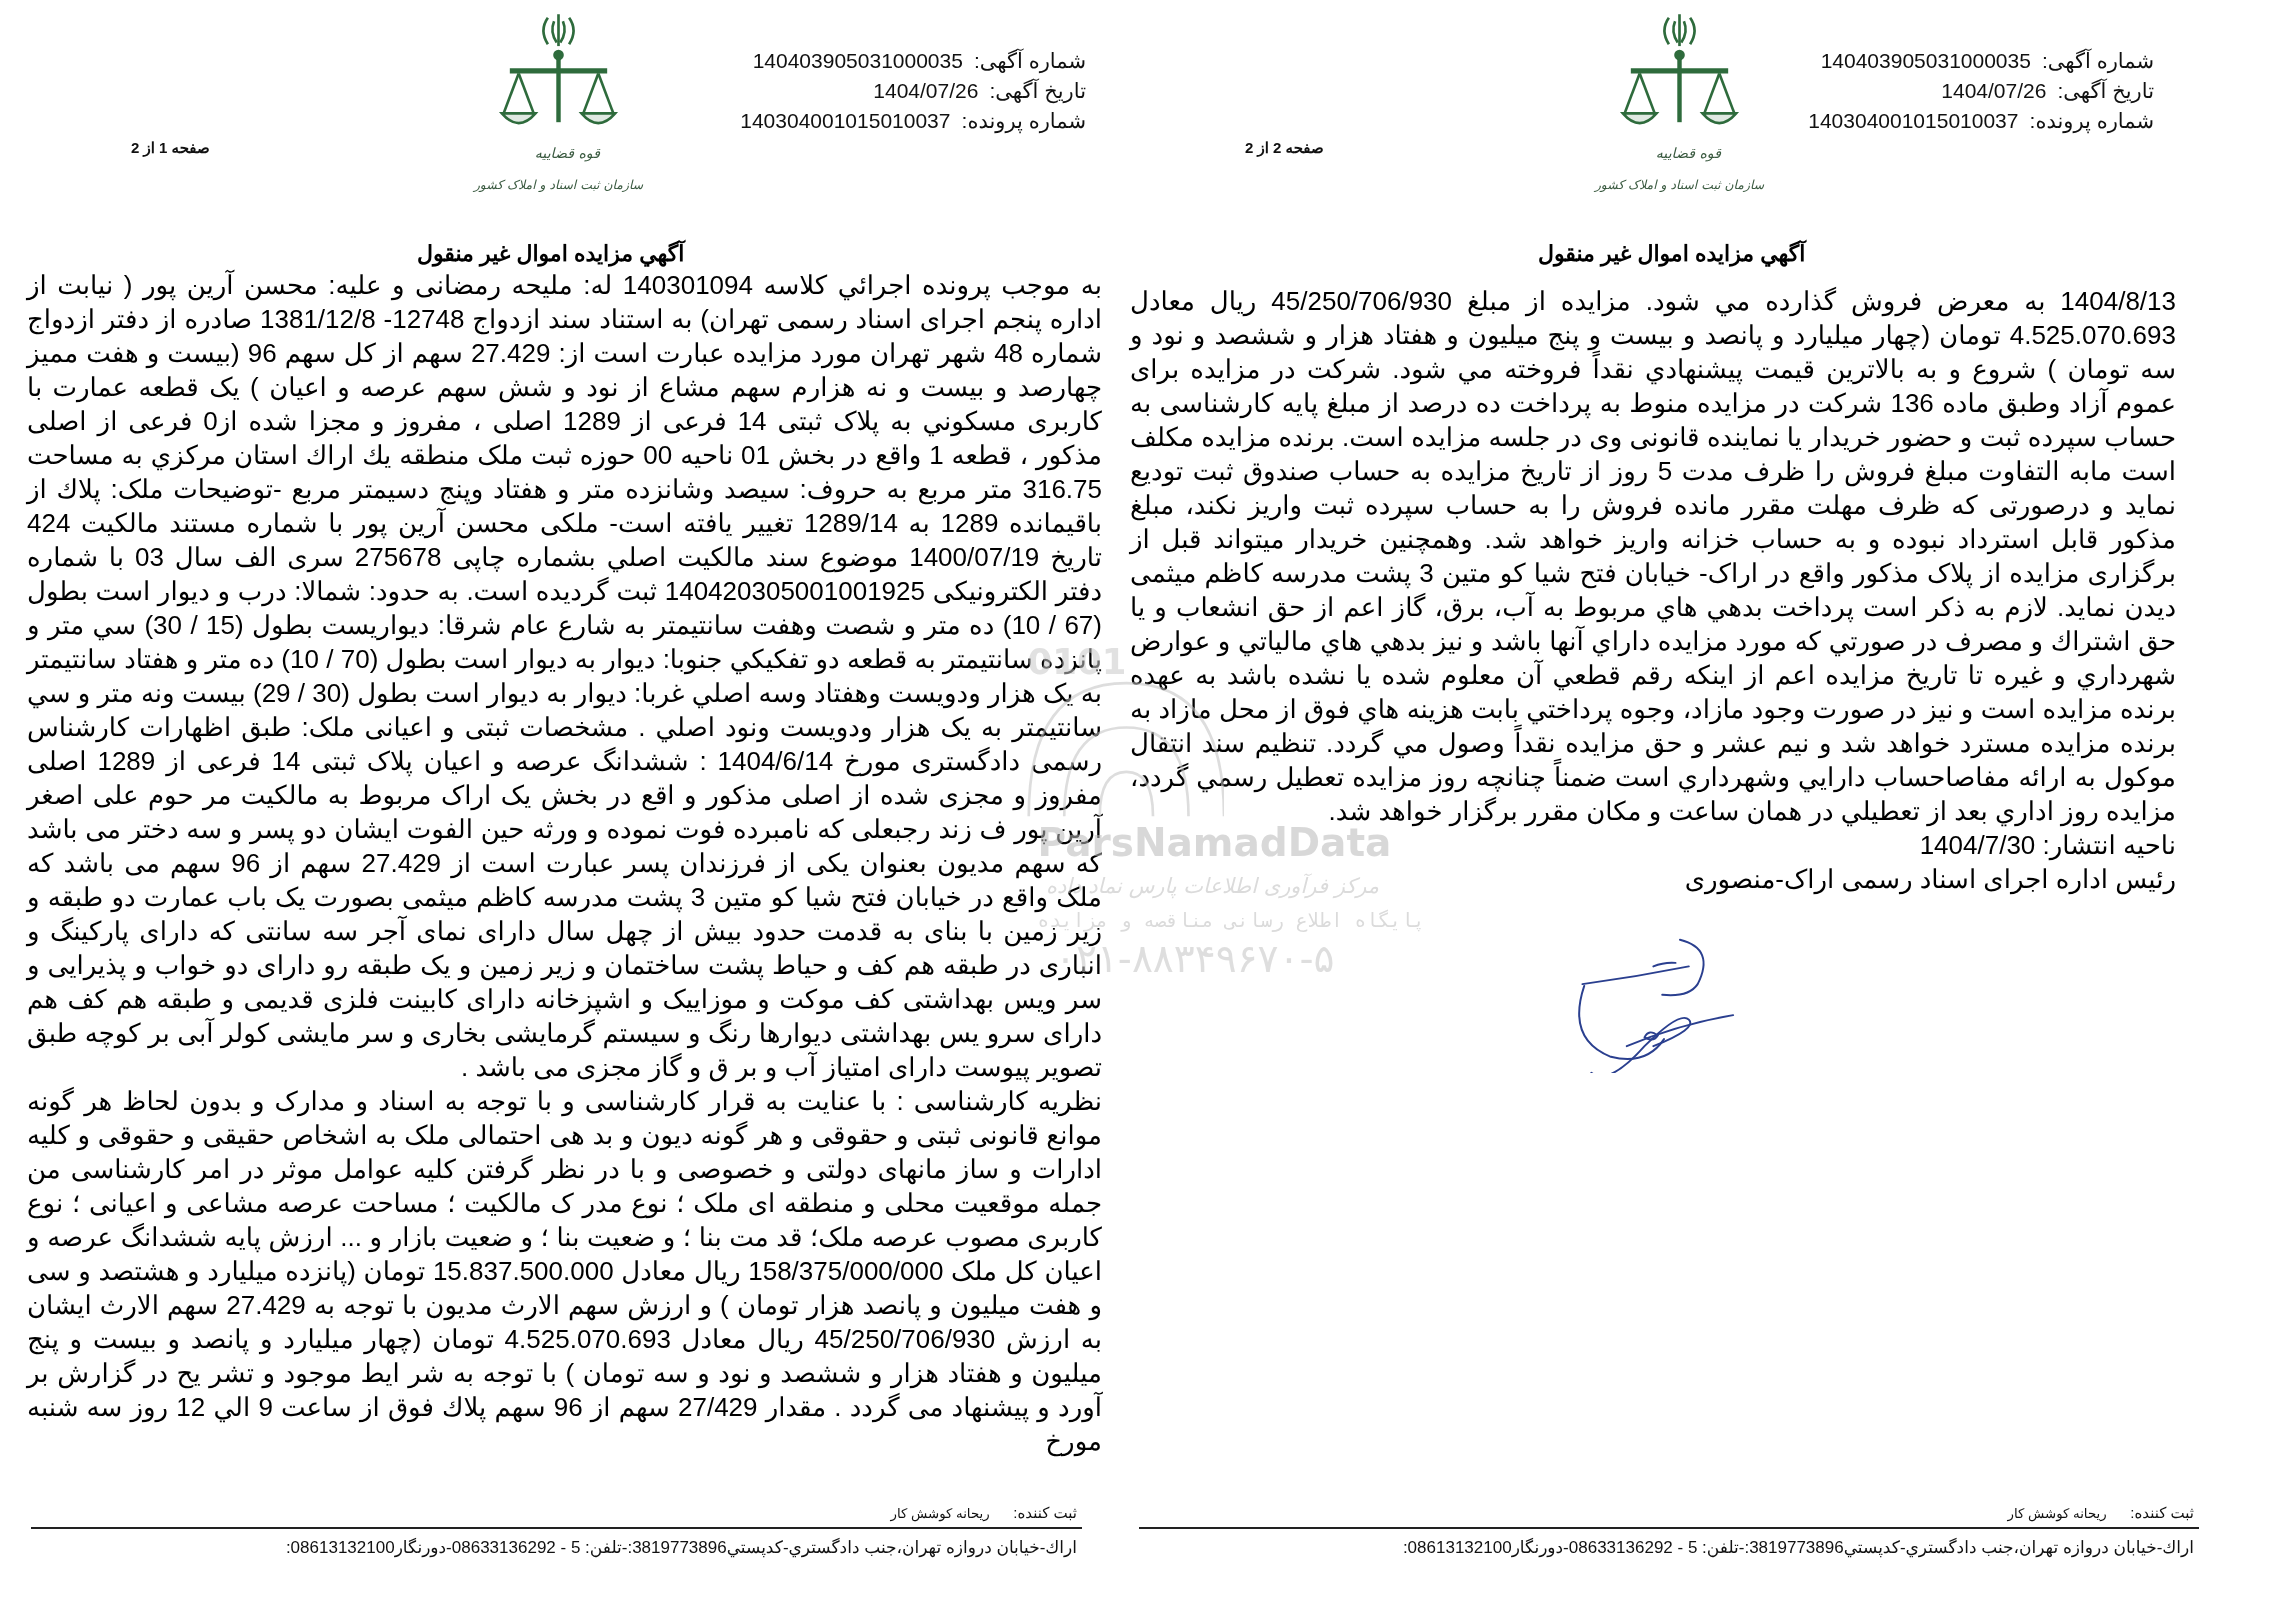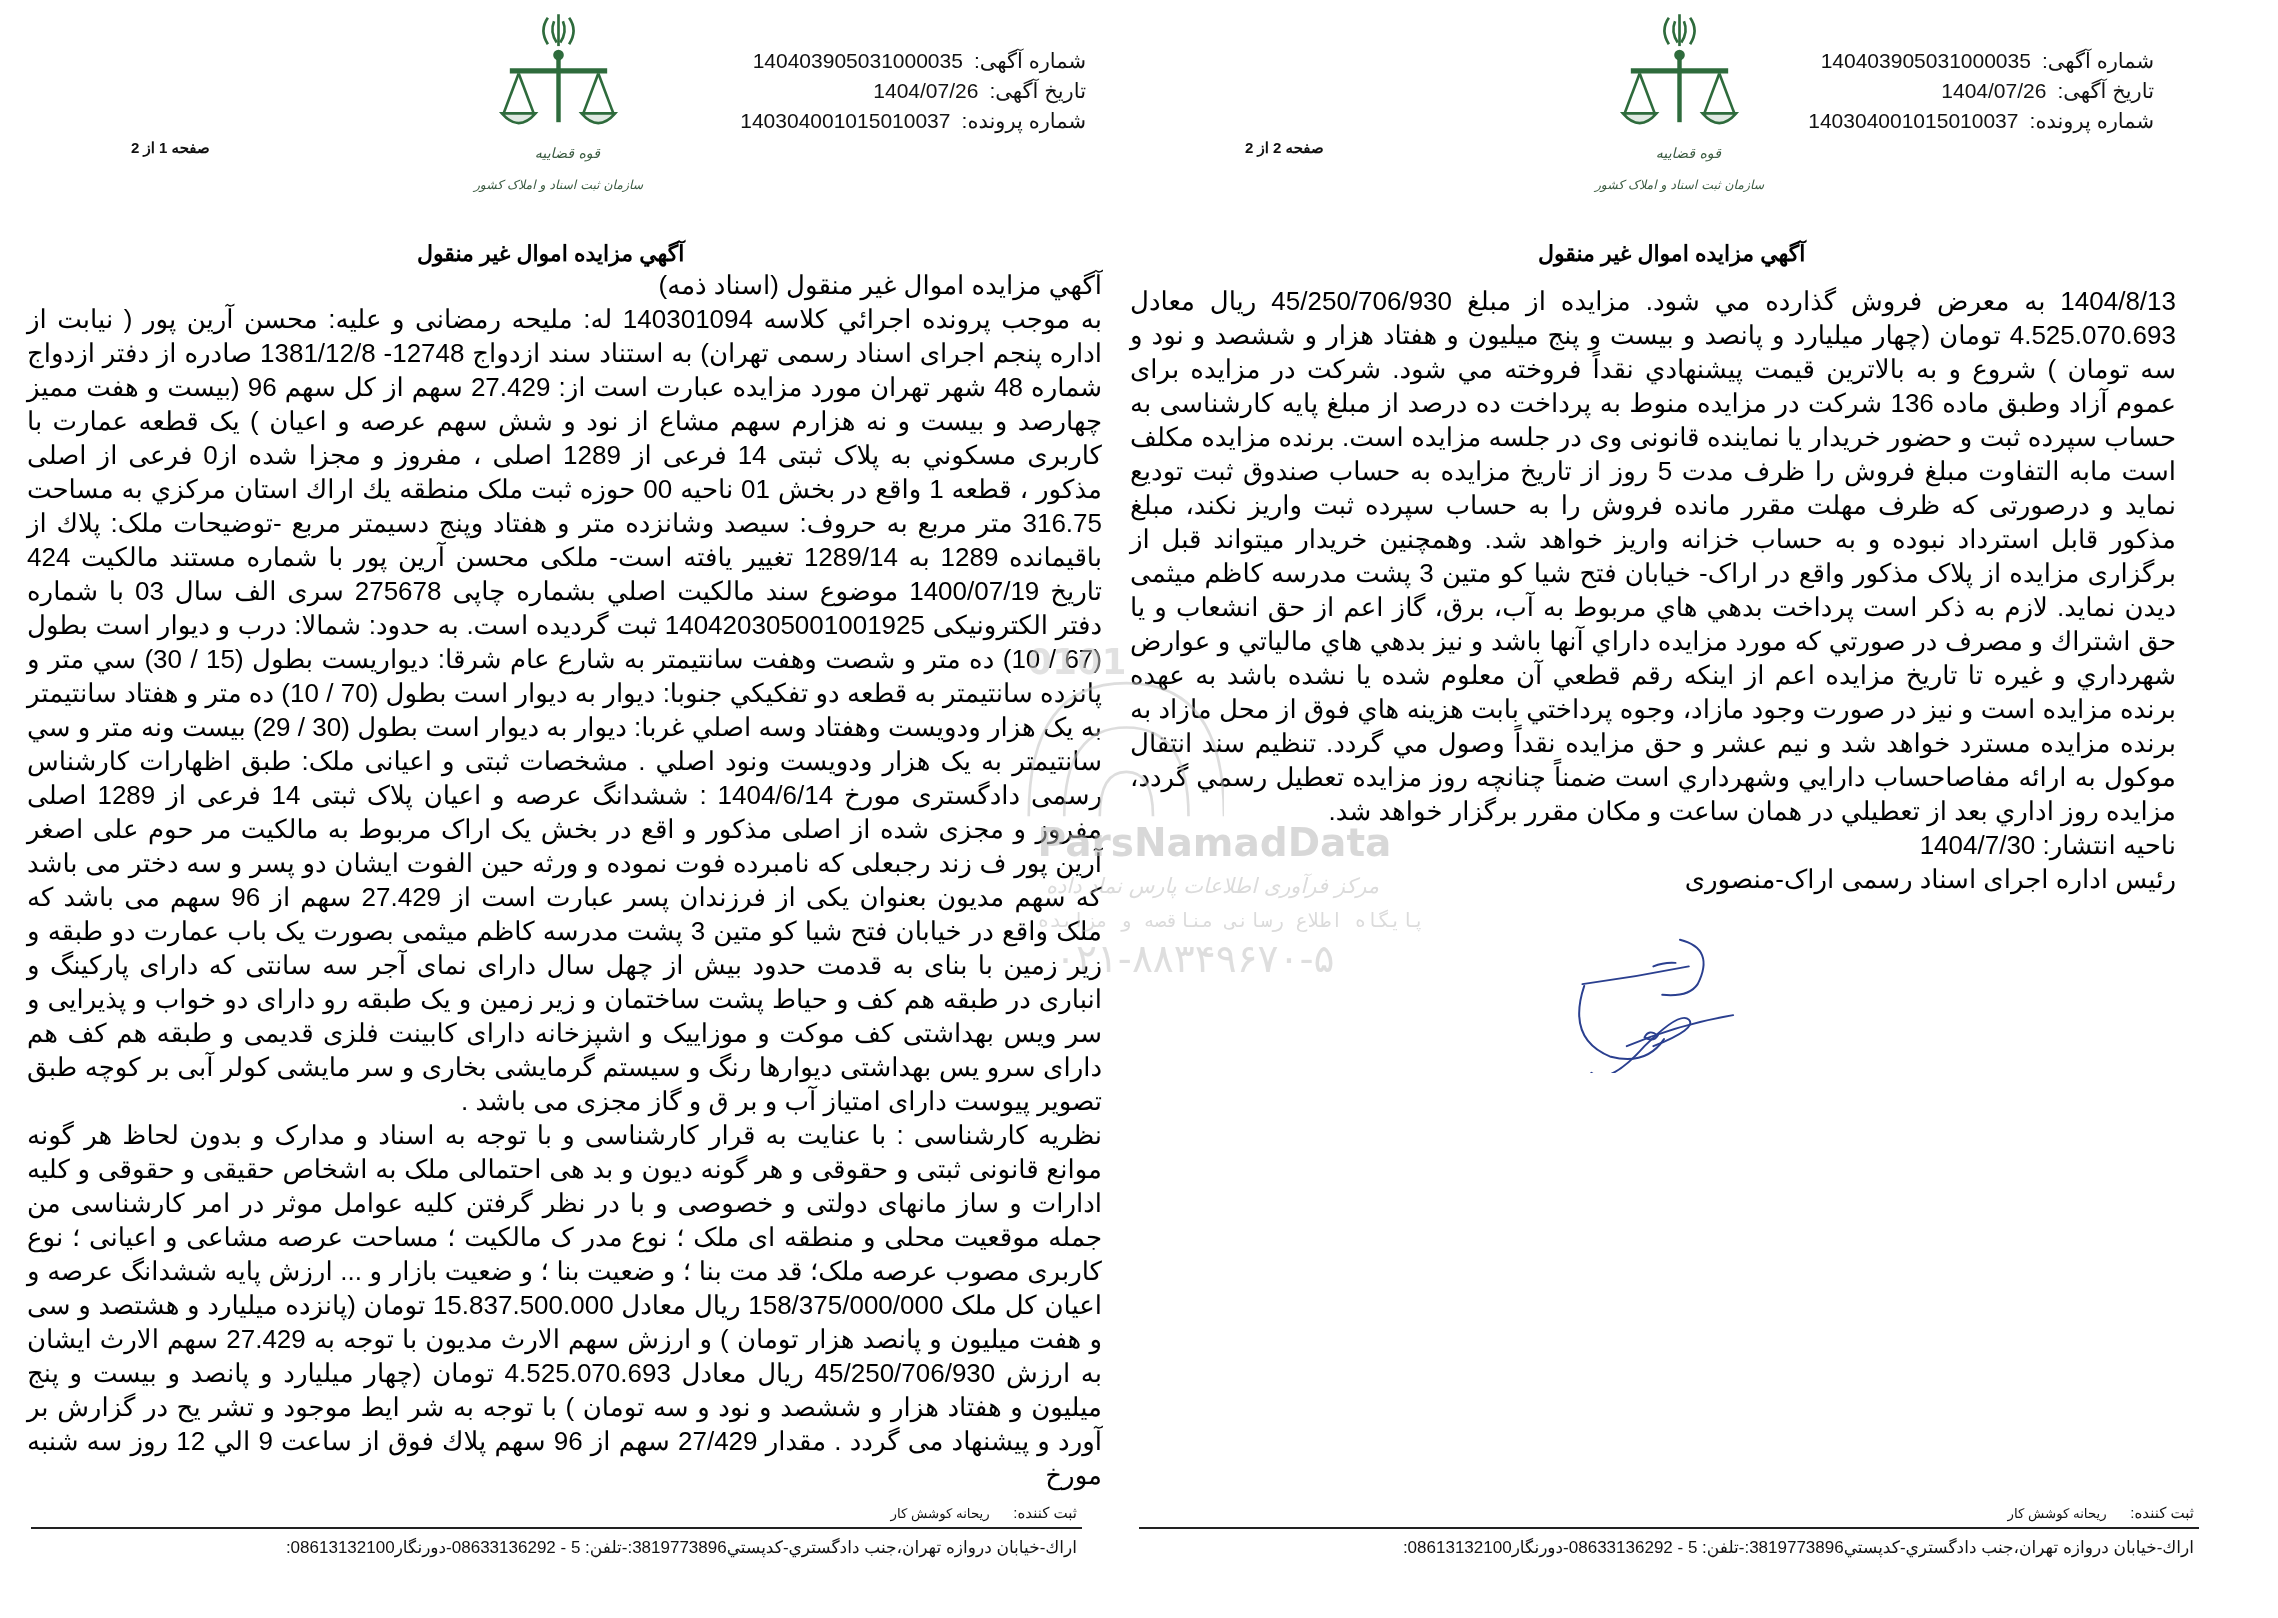--- a/index.html
+++ b/index.html
@@ -205,21 +205,20 @@
         <text x="110" y="170" font-family="DejaVu Serif, serif" font-size="16" fill="#3a5a40" text-anchor="middle" font-style="italic">قوه قضاییه</text>
         <text x="100" y="205" font-family="DejaVu Serif, serif" font-size="14" fill="#3a5a40" text-anchor="middle" font-style="italic">سازمان ثبت اسناد و املاک کشور</text>
       </svg>
     </div>
 
     <div class="page-num">صفحه 1 از 2</div>
 
     <h1 class="doc-title">آگهي مزايده اموال غير منقول</h1>
 
     <div class="body-text">
-      <p>آگهي مزايده اموال غير منقول (اسناد ذمه)</p>
       <p>به موجب پرونده اجرائي كلاسه 140301094 له: مليحه رمضانی و علیه: محسن آرين پور ( نيابت از اداره پنجم اجرای اسناد رسمی تهران) به استناد سند ازدواج 12748- 1381/12/8 صادره از دفتر ازدواج شماره 48 شهر تهران مورد مزايده عبارت است از: 27.429 سهم از كل سهم 96 (بيست و هفت مميز چهارصد و بيست و نه هزارم سهم مشاع از نود و شش سهم عرصه و اعيان ) يک قطعه عمارت با كاربری مسكوني به پلاک ثبتی 14 فرعی از 1289 اصلی ، مفروز و مجزا شده از0 فرعی از اصلی مذكور ، قطعه 1 واقع در بخش 01 ناحيه 00 حوزه ثبت ملک منطقه يك اراك استان مركزي به مساحت 316.75 متر مربع به حروف: سيصد وشانزده متر و هفتاد وپنج دسيمتر مربع -توضيحات ملک: پلاك از باقيمانده 1289 به 1289/14 تغيير يافته است- ملکی محسن آرين پور با شماره مستند مالكيت 424 تاريخ 1400/07/19 موضوع سند مالكيت اصلي بشماره چاپی 275678 سری الف سال 03 با شماره دفتر الکترونيکی 140420305001001925 ثبت گرديده است. به حدود: شمالا: درب و ديوار است بطول (67 / 10) ده متر و شصت وهفت سانتيمتر به شارع عام شرقا: ديواريست بطول (15 / 30) سي متر و پانزده سانتيمتر به قطعه دو تفكيكي جنوبا: ديوار به ديوار است بطول (70 / 10) ده متر و هفتاد سانتيمتر به يک هزار ودويست وهفتاد وسه اصلي غربا: ديوار به ديوار است بطول (30 / 29) بيست ونه متر و سي سانتيمتر به يک هزار ودويست ونود اصلي . مشخصات ثبتی و اعيانی ملک: طبق اظهارات كارشناس رسمی دادگستری مورخ 1404/6/14 : ششدانگ عرصه و اعيان پلاک ثبتی 14 فرعی از 1289 اصلی مفروز و مجزی شده از اصلی مذكور و اقع در بخش يک اراک مربوط به مالكيت مر حوم علی اصغر آرين پور ف زند رجبعلی كه نامبرده فوت نموده و ورثه حين الفوت ايشان دو پسر و سه دختر می باشد كه سهم مديون بعنوان يکی از فرزندان پسر عبارت است از 27.429 سهم از 96 سهم می باشد كه ملک واقع در خيابان فتح شيا كو متين 3 پشت مدرسه كاظم ميثمی بصورت يک باب عمارت دو طبقه و زير زمين با بنای به قدمت حدود بيش از چهل سال دارای نمای آجر سه سانتی كه دارای پاركينگ و انباری در طبقه هم كف و حياط پشت ساختمان و زير زمين و يک طبقه رو دارای دو خواب و پذيرايی و سر ويس بهداشتی كف موكت و موزاييک و اشپزخانه دارای كابينت فلزی قديمی و طبقه هم كف هم دارای سرو يس بهداشتی ديوارها رنگ و سيستم گرمايشی بخاری و سر مايشی كولر آبی بر كوچه طبق تصوير پيوست دارای امتياز آب و بر ق و گاز مجزی می باشد .</p>
       <p>نظريه كارشناسی : با عنايت به قرار كارشناسی و با توجه به اسناد و مدارک و بدون لحاظ هر گونه موانع قانونی ثبتی و حقوقی و هر گونه ديون و بد هی احتمالی ملک به اشخاص حقيقی و حقوقی و كليه ادارات و ساز مانهای دولتی و خصوصی و با در نظر گرفتن كليه عوامل موثر در امر كارشناسی من جمله موقعيت محلی و منطقه ای ملک ؛ نوع مدر ک مالكيت ؛ مساحت عرصه مشاعی و اعيانی ؛ نوع كاربری مصوب عرصه ملک؛ قد مت بنا ؛ و ضعيت بنا ؛ و ضعيت بازار و ... ارزش پايه ششدانگ عرصه و اعيان كل ملک 158/375/000/000 ريال معادل 15.837.500.000 تومان (پانزده ميليارد و هشتصد و سی و هفت ميليون و پانصد هزار تومان ) و ارزش سهم الارث مديون با توجه به 27.429 سهم الارث ايشان به ارزش 45/250/706/930 ريال معادل 4.525.070.693 تومان (چهار ميليارد و پانصد و بيست و پنج ميليون و هفتاد هزار و ششصد و نود و سه تومان ) با توجه به شر ايط موجود و تشر يح در گزارش بر آورد و پيشنهاد می گردد . مقدار 27/429 سهم از 96 سهم پلاك فوق از ساعت 9 الي 12 روز سه شنبه مورخ</p>
     </div>
 
     <div class="registrar">
       <span>ثبت كننده:</span>
       <span class="reg-name">ريحانه كوشش كار</span>
     </div>
     <div class="footer-rule"></div>
     <div class="footer-address">اراك-خيابان دروازه تهران،جنب دادگستري-كدپستي3819773896:-تلفن: 5 - 08633136292-دورنگار08613132100:</div>

